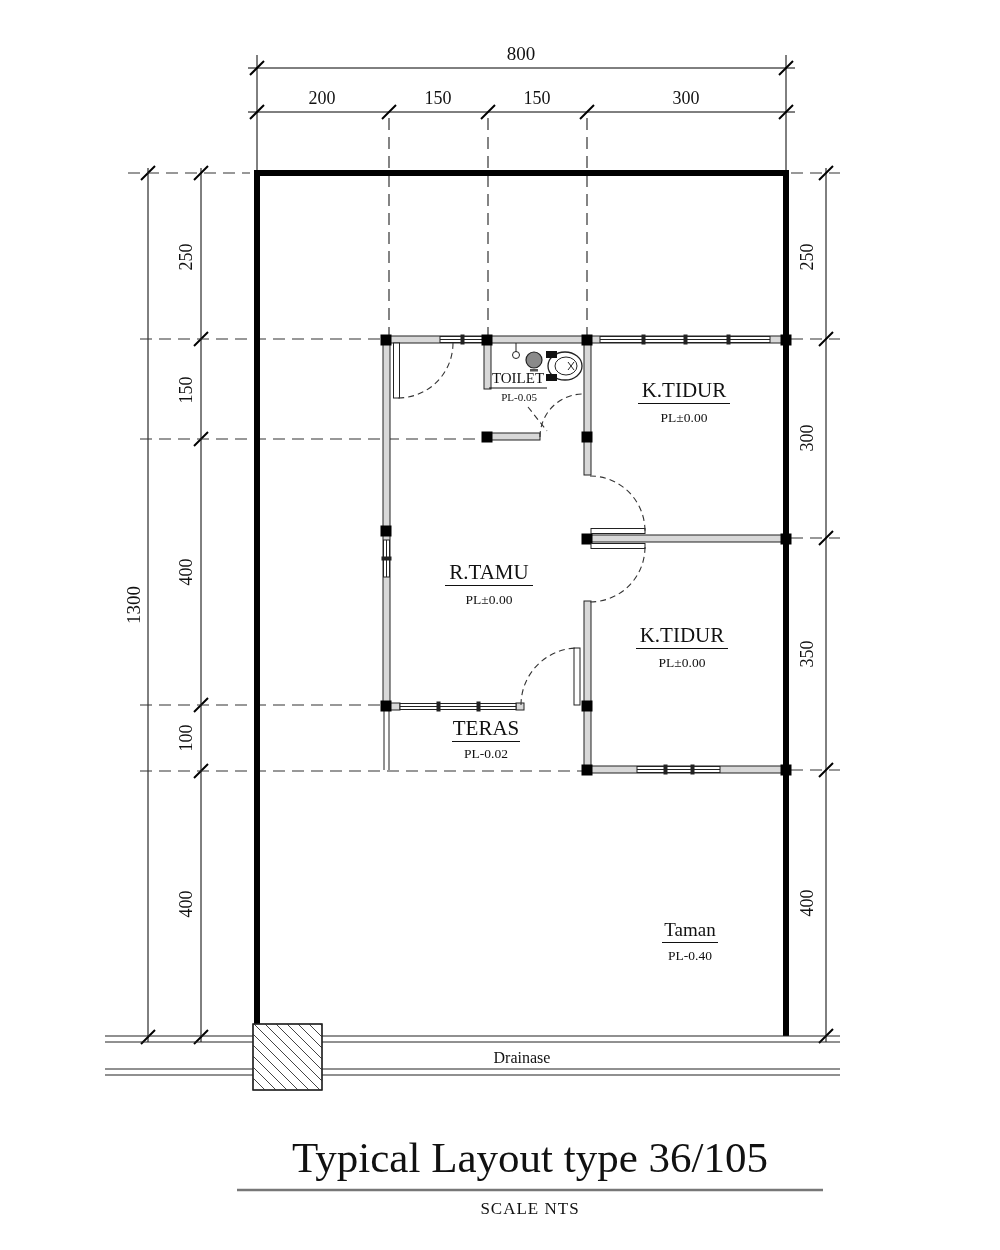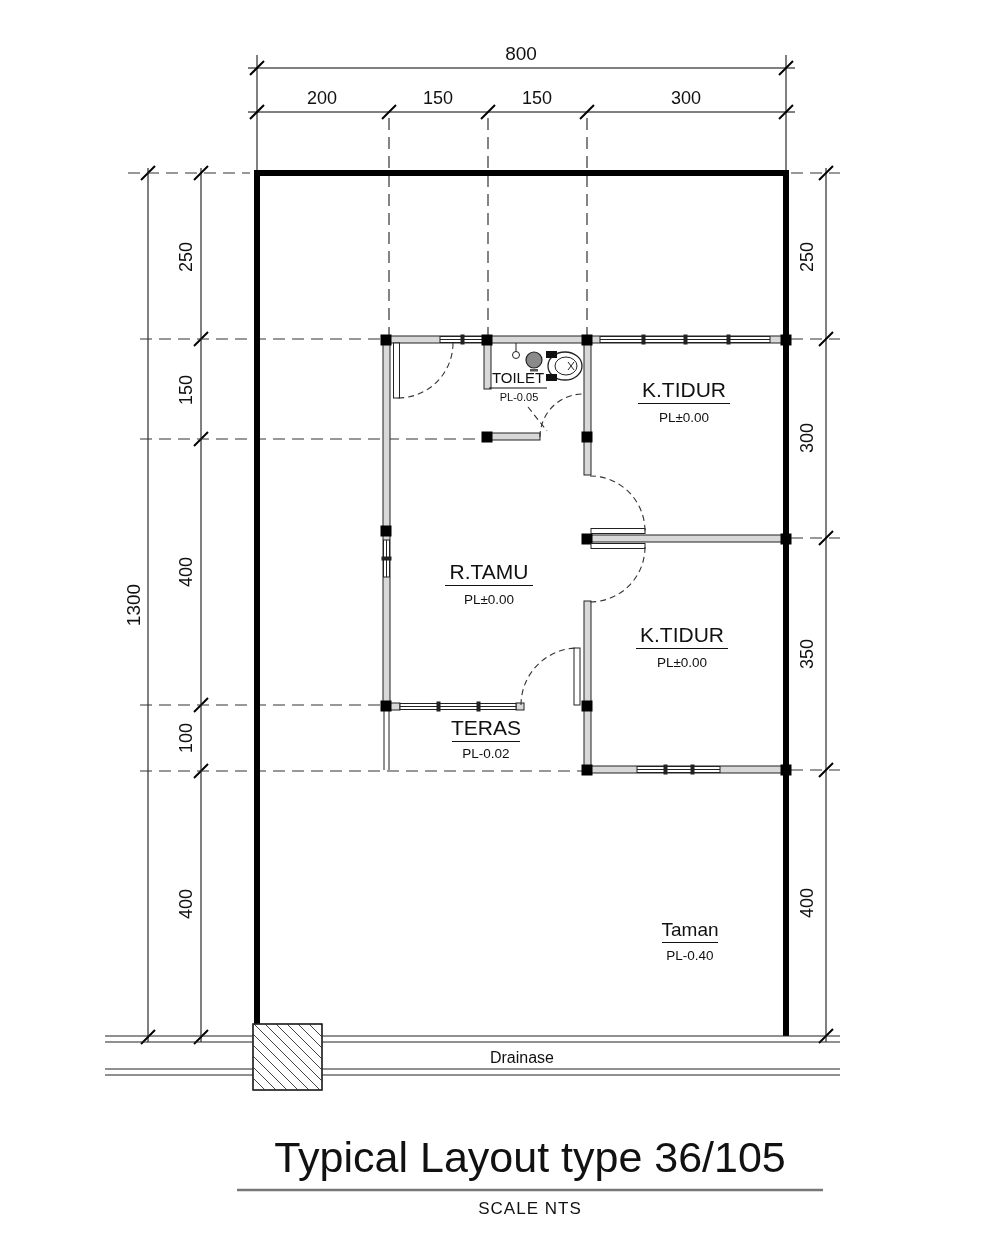--- a/index.html
+++ b/index.html
@@ -1,18 +1,18 @@
 <!DOCTYPE html>
 <html><head>
 <meta charset="utf-8">
 <style>
   html,body{margin:0;padding:0;background:#ffffff;}
   .sheet{
     position:relative;width:840px;height:1250px;background:#ffffff;
-    font-family:Liberation Sans, sans-serif;overflow:hidden;
+    font-family:Liberation Serif, serif;overflow:hidden;
   }
   svg text{fill:#111;}
   .dim{font-size:18px;}
   .dim-big{font-size:19px;}
   .room{font-size:21px;}
   .room-sm{font-size:15px;}
   .lvl{font-size:13.5px;}
   .lvl-sm{font-size:11px;}
   .taman{font-size:19px;}
   .drain{font-size:16px;}

